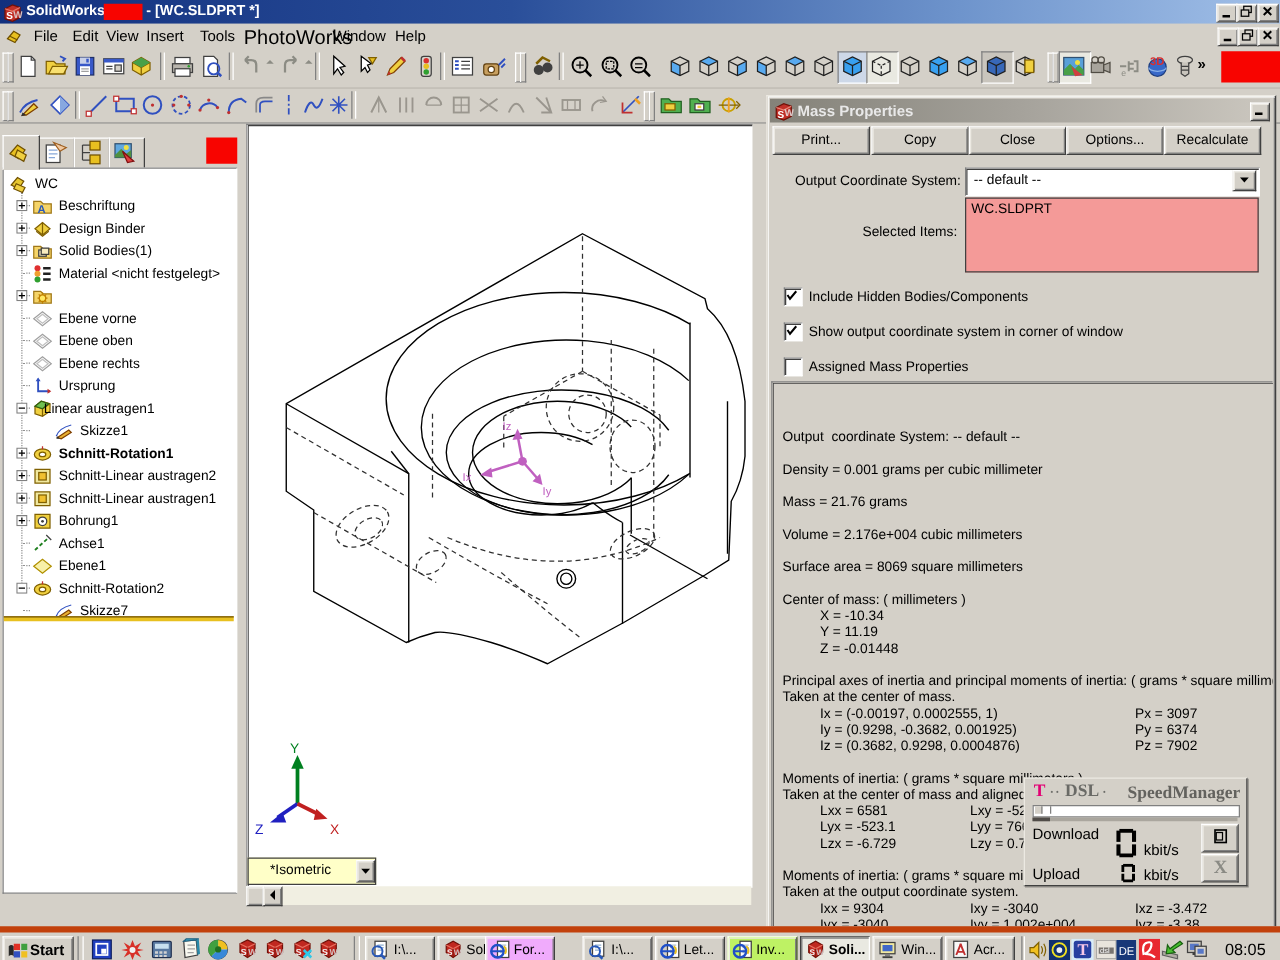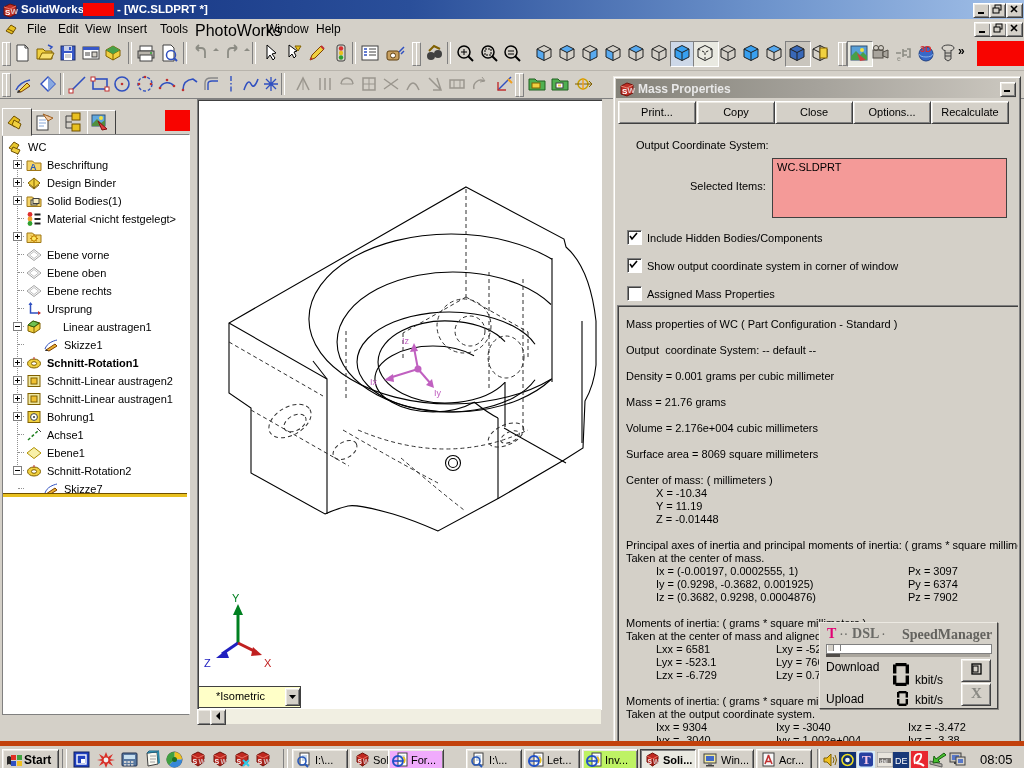--- a/index.html
+++ b/index.html
@@ -526,21 +526,21 @@
             <div class="abs" style="left:15px;top:8px;width:6px;border-top:1px dotted #909090;"></div>
             <svg class="abs" style="left:10px;top:4px;" width="9" height="9">
               <rect x="0.5" y="0.5" width="8" height="8" fill="#fff" stroke="#808080"></rect>
               <path d="M2 4.5 H7" stroke="#000"></path>
             </svg>
             <svg class="abs" style="left:23px;top:1px;" width="16" height="16">
               <path d="M2 6 L7 2 L14 4 L14 10 L8 14 L2 12 Z" fill="#f0d040" stroke="#806000"></path>
               <path d="M2 6 L8 8 L8 14 M8 8 L14 4" stroke="#806000" fill="none"></path>
               <path d="M2 6 L7 2 L13 4 L8 8 Z" fill="#70c050" stroke="#306010"></path>
             </svg>
-            <div class="abs" style="left:60px;top:3px;white-space:nowrap;">Linear austragen1</div>
+            <div class="abs" style="left:32px;top:3px;white-space:nowrap;">Linear austragen1</div>
           </div>
    <div class="abs" style="left:0;top:201px;width:184px;height:18px;">
             <div class="abs" style="left:15px;top:8px;width:6px;border-top:1px dotted #909090;"></div>
             <svg class="abs" style="left:40px;top:1px;" width="16" height="16">
               <path d="M2 12 C4 6 10 4 14 3" stroke="#3050c0" fill="none"></path>
               <path d="M3 13 L12 7 L14 9 L6 14 Z" fill="#e8b030" stroke="#804000"></path>
               <path d="M2 14 L5 14 L3 12 Z" fill="#303030"></path>
             </svg>
             <div class="abs" style="left:61px;top:3px;white-space:nowrap;">Skizze1</div>
           </div>
@@ -748,39 +748,44 @@
           </svg></div>
   </div>
 
   <div class="abs btn" style="left:4px;top:24px;width:76px;height:21px;line-height:20px;">Print...</div>
   <div class="abs btn" style="left:83px;top:24px;width:76px;height:21px;line-height:20px;">Copy</div>
   <div class="abs btn" style="left:161px;top:24px;width:76px;height:21px;line-height:20px;">Close</div>
   <div class="abs btn" style="left:239px;top:24px;width:76px;height:21px;line-height:20px;">Options...</div>
   <div class="abs btn" style="left:317px;top:24px;width:76px;height:21px;line-height:20px;">Recalculate</div>
 
   <div class="abs" style="left:22px;top:62px;">Output Coordinate System:</div>
+  <div class="abs sunkenw" style="left:158px;top:57px;width:234px;height:21px;">
+    <span style="position:absolute;left:6px;top:3px;">-- default --</span>
+    <div class="abs btn" style="left:213px;top:1px;width:17px;height:15px;"><svg width="15" height="13">
+            <path d="M4 5 L11 5 L7.5 9 Z" fill="#000"></path>
+          </svg></div>
+  </div>
 
   <div class="abs" style="left:76px;top:103px;">Selected Items:</div>
   <div class="abs" style="left:158px;top:81px;width:233px;height:58px;background:#f49a98;border:1px solid #404040;">
     <span style="position:absolute;left:4px;top:2px;">WC.SLDPRT</span>
   </div>
 
   <div class="abs sunkenw" style="left:13px;top:153px;width:13px;height:13px;"><svg width="11" height="11">
           <path d="M2 5 L4 8 L9 2" stroke="#000" stroke-width="1.6" fill="none"></path>
         </svg></div>
   <div class="abs" style="left:33px;top:155px;">Include Hidden Bodies/Components</div>
   <div class="abs sunkenw" style="left:13px;top:181px;width:13px;height:13px;"><svg width="11" height="11">
           <path d="M2 5 L4 8 L9 2" stroke="#000" stroke-width="1.6" fill="none"></path>
         </svg></div>
   <div class="abs" style="left:33px;top:183px;">Show output coordinate system in corner of window</div>
   <div class="abs sunkenw" style="left:13px;top:209px;width:13px;height:13px;"></div>
   <div class="abs" style="left:33px;top:211px;">Assigned Mass Properties</div>
 
   <div class="abs" style="left:3px;top:228px;width:400px;height:435px;border:1px solid #808080;border-right:none;box-shadow:inset 1px 1px 0 #404040;background:#d4d0c8;overflow:hidden;" id="results">
-    <div class="abs" style="left:8px;top:12px;">Mass properties of WC ( Part Configuration - Standard )</div>
     <div class="abs" style="left:8px;top:38px;">Output&nbsp; coordinate System: -- default --</div>
     <div class="abs" style="left:8px;top:64px;">Density = 0.001 grams per cubic millimeter</div>
     <div class="abs" style="left:8px;top:90px;">Mass = 21.76 grams</div>
     <div class="abs" style="left:8px;top:116px;">Volume = 2.176e+004 cubic millimeters</div>
     <div class="abs" style="left:8px;top:142px;">Surface area = 8069 square millimeters</div>
     <div class="abs" style="left:8px;top:168px;">Center of mass: ( millimeters )</div>
     <div class="abs" style="left:38px;top:181px;">X = -10.34</div>
     <div class="abs" style="left:38px;top:194px;">Y = 11.19</div>
     <div class="abs" style="left:38px;top:207px;">Z = -0.01448</div>
     <div class="abs" style="left:8px;top:233px;white-space:nowrap;">Principal axes of inertia and principal moments of inertia: ( grams * square millimeters )</div>

